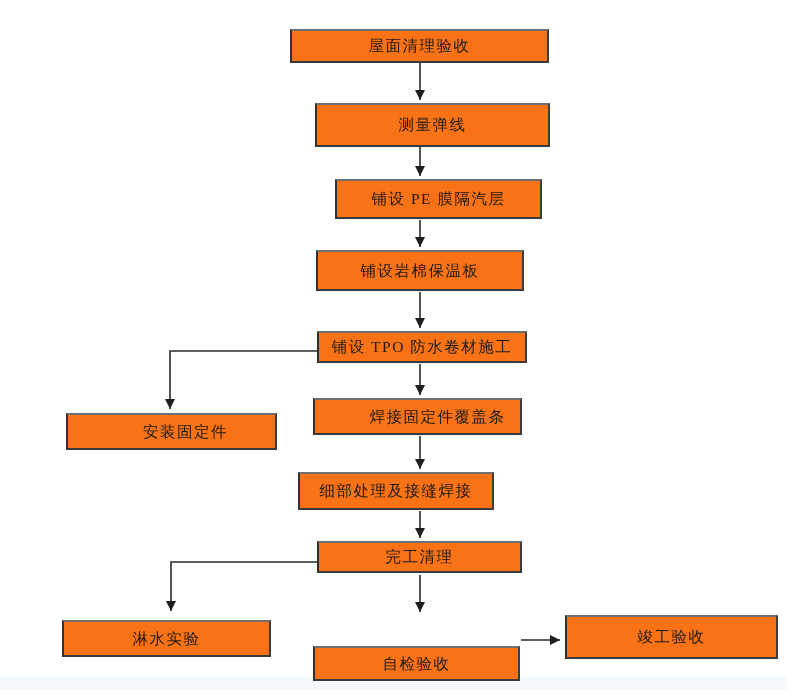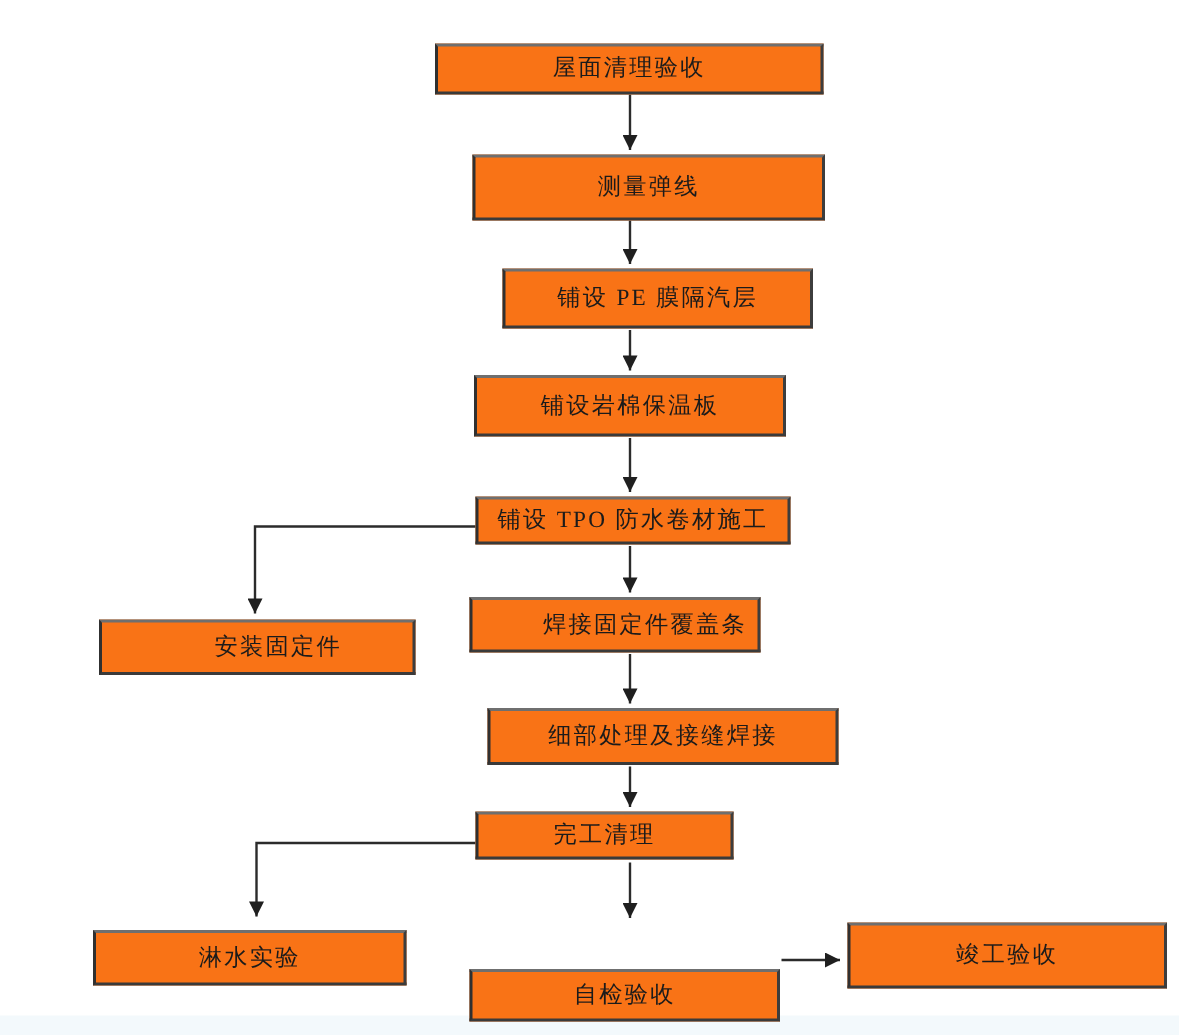--- a/index.html
+++ b/index.html
@@ -88,29 +88,29 @@
   </div>
 
   <div class="node" style="left:316px; top:250px; width:208px; height:41px;">
     <span class="label">铺设岩棉保温板</span>
   </div>
 
   <div class="node" style="left:317px; top:331px; width:210px; height:32px;">
     <span class="label">铺设 TPO 防水卷材施工</span>
   </div>
 
-  <div class="node" style="left:313px; top:398px; width:194px; height:37px;padding-left:40px;">
+  <div class="node" style="left:313px; top:398px; width:209px; height:37px;padding-left:40px;">
     <span class="label">焊接固定件覆盖条</span>
   </div>
 
-  <div class="node" style="left:325px; top:472px; width:234px; height:38px;">
+  <div class="node" style="left:298px; top:472px; width:196px; height:38px;">
     <span class="label">细部处理及接缝焊接</span>
   </div>
 
-  <div class="node" style="left:317px; top:541px; width:172px; height:32px;">
+  <div class="node" style="left:317px; top:541px; width:205px; height:32px;">
     <span class="label">完工清理</span>
   </div>
 
   <div class="node" style="left:313px; top:646px; width:207px; height:35px;">
     <span class="label">自检验收</span>
   </div>
 
   <div class="node" style="left:565px; top:615px; width:213px; height:44px;">
     <span class="label">竣工验收</span>
   </div>

